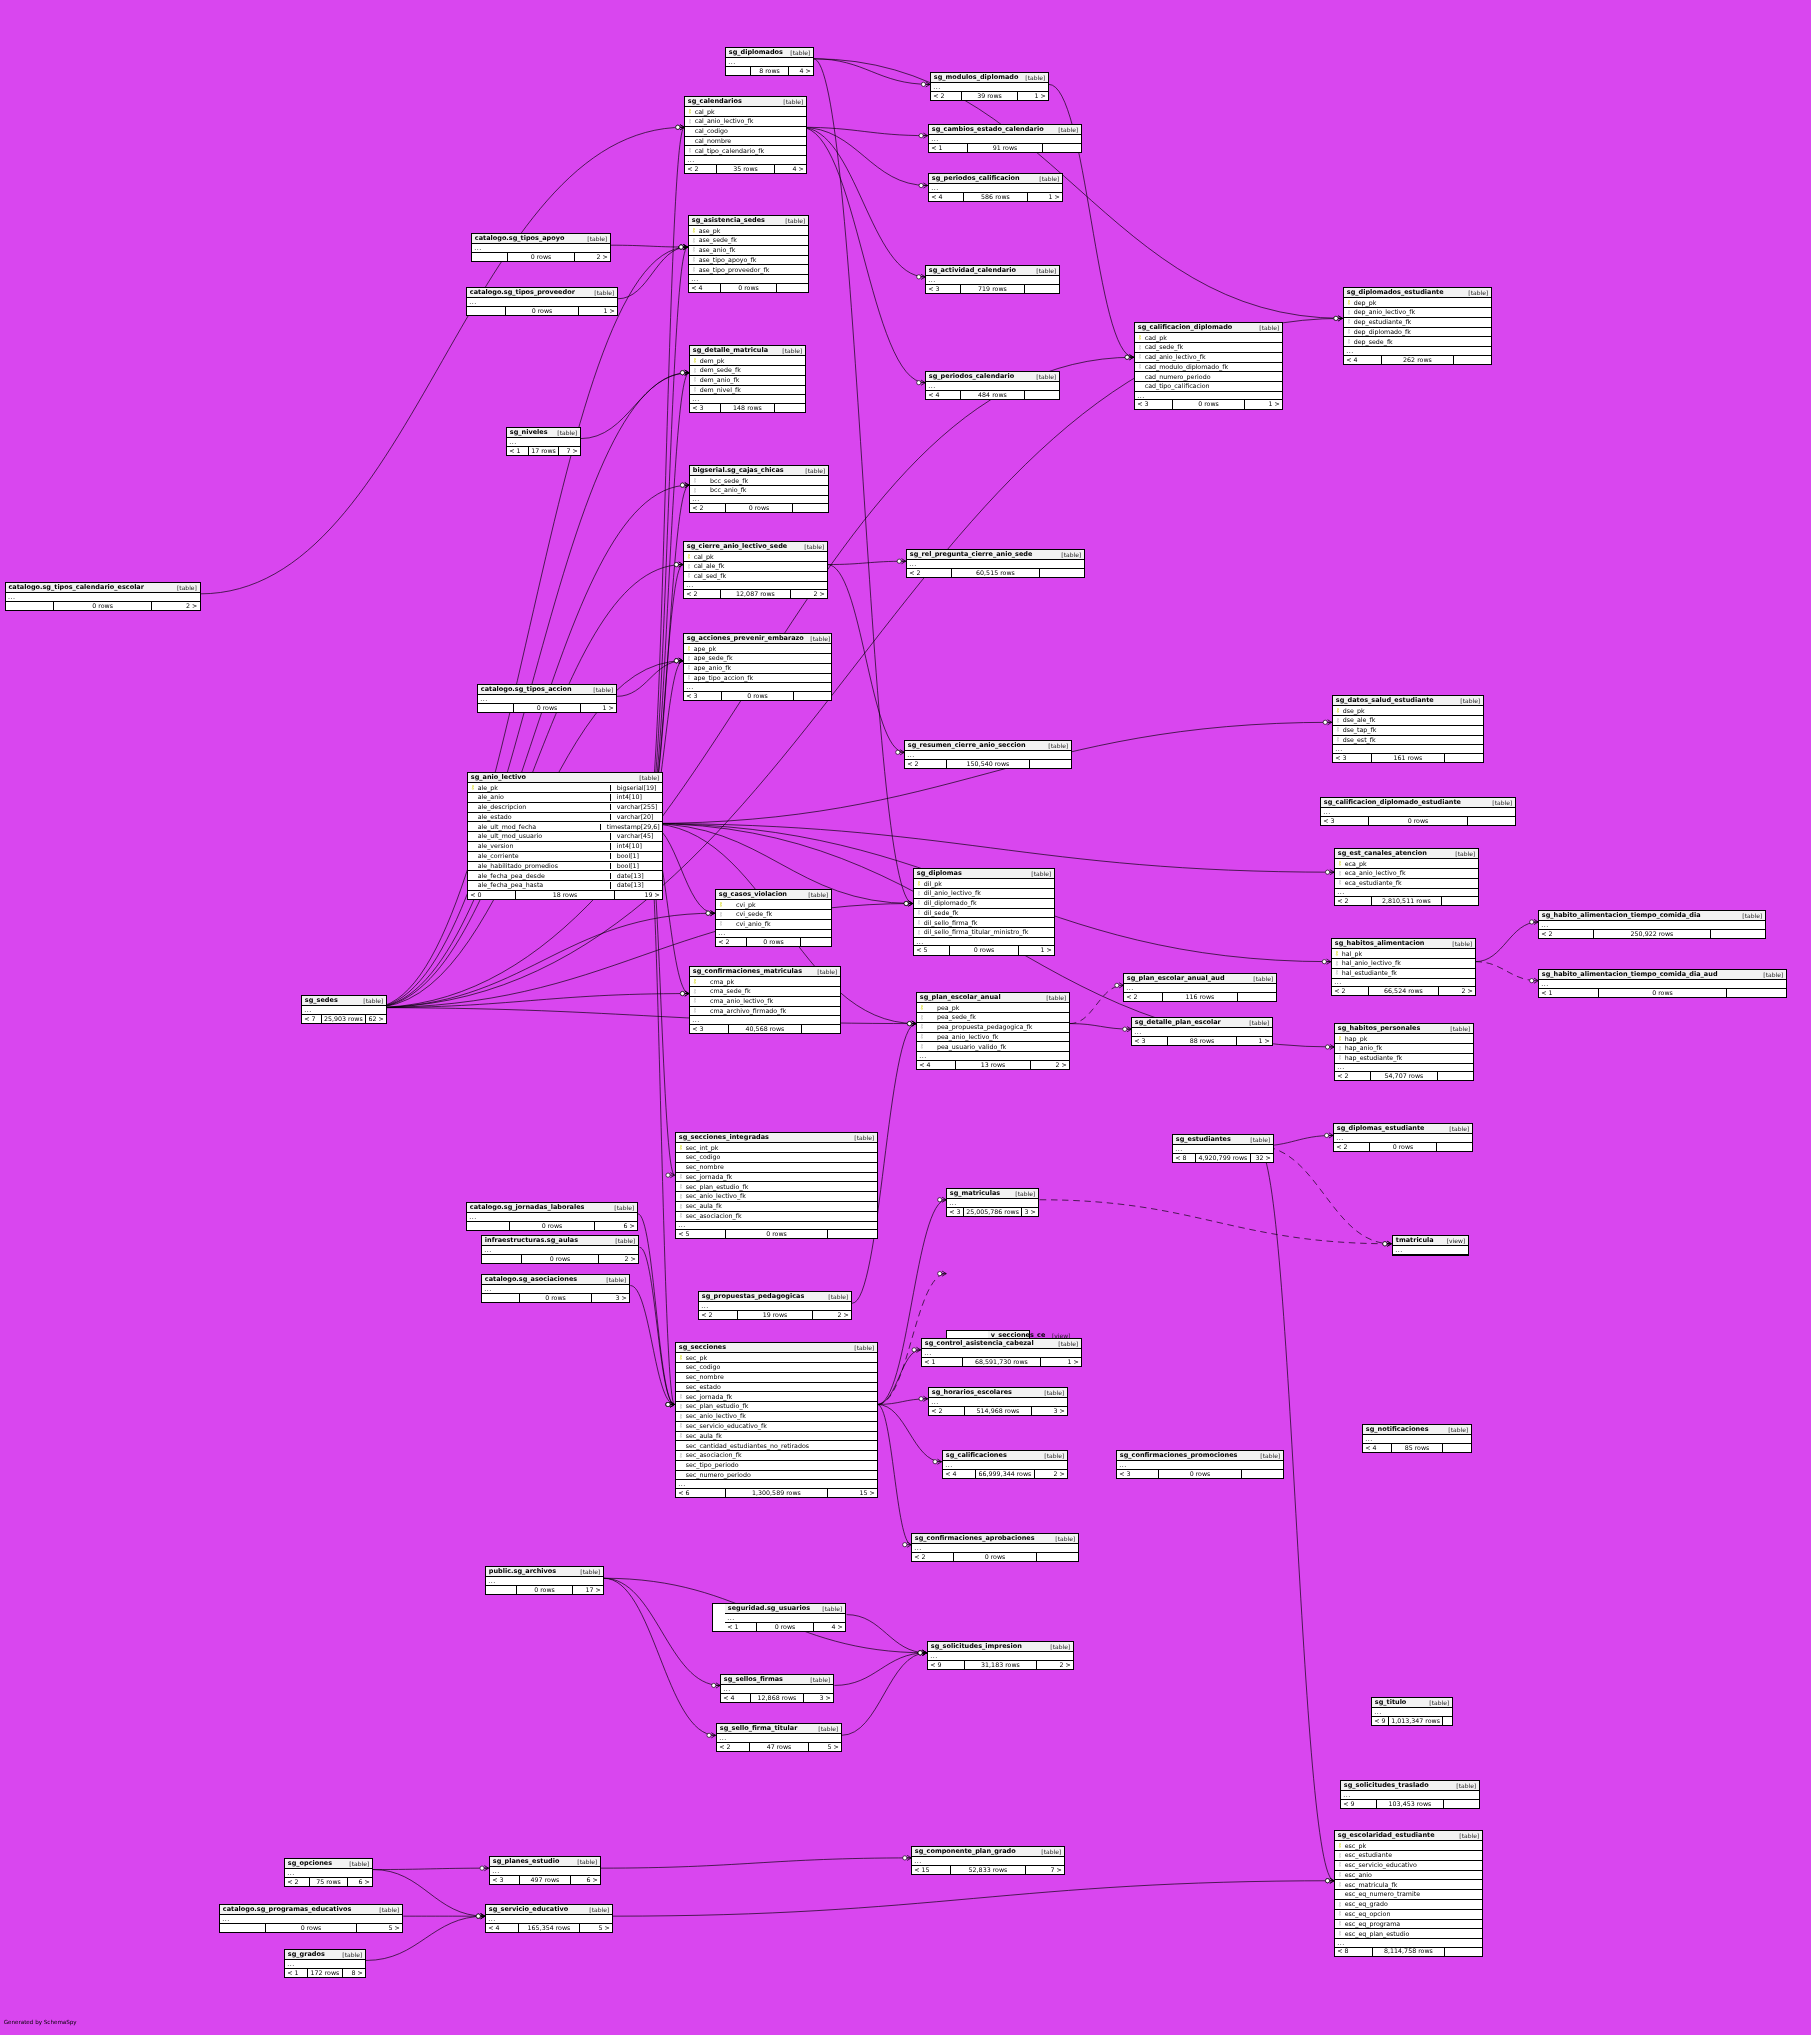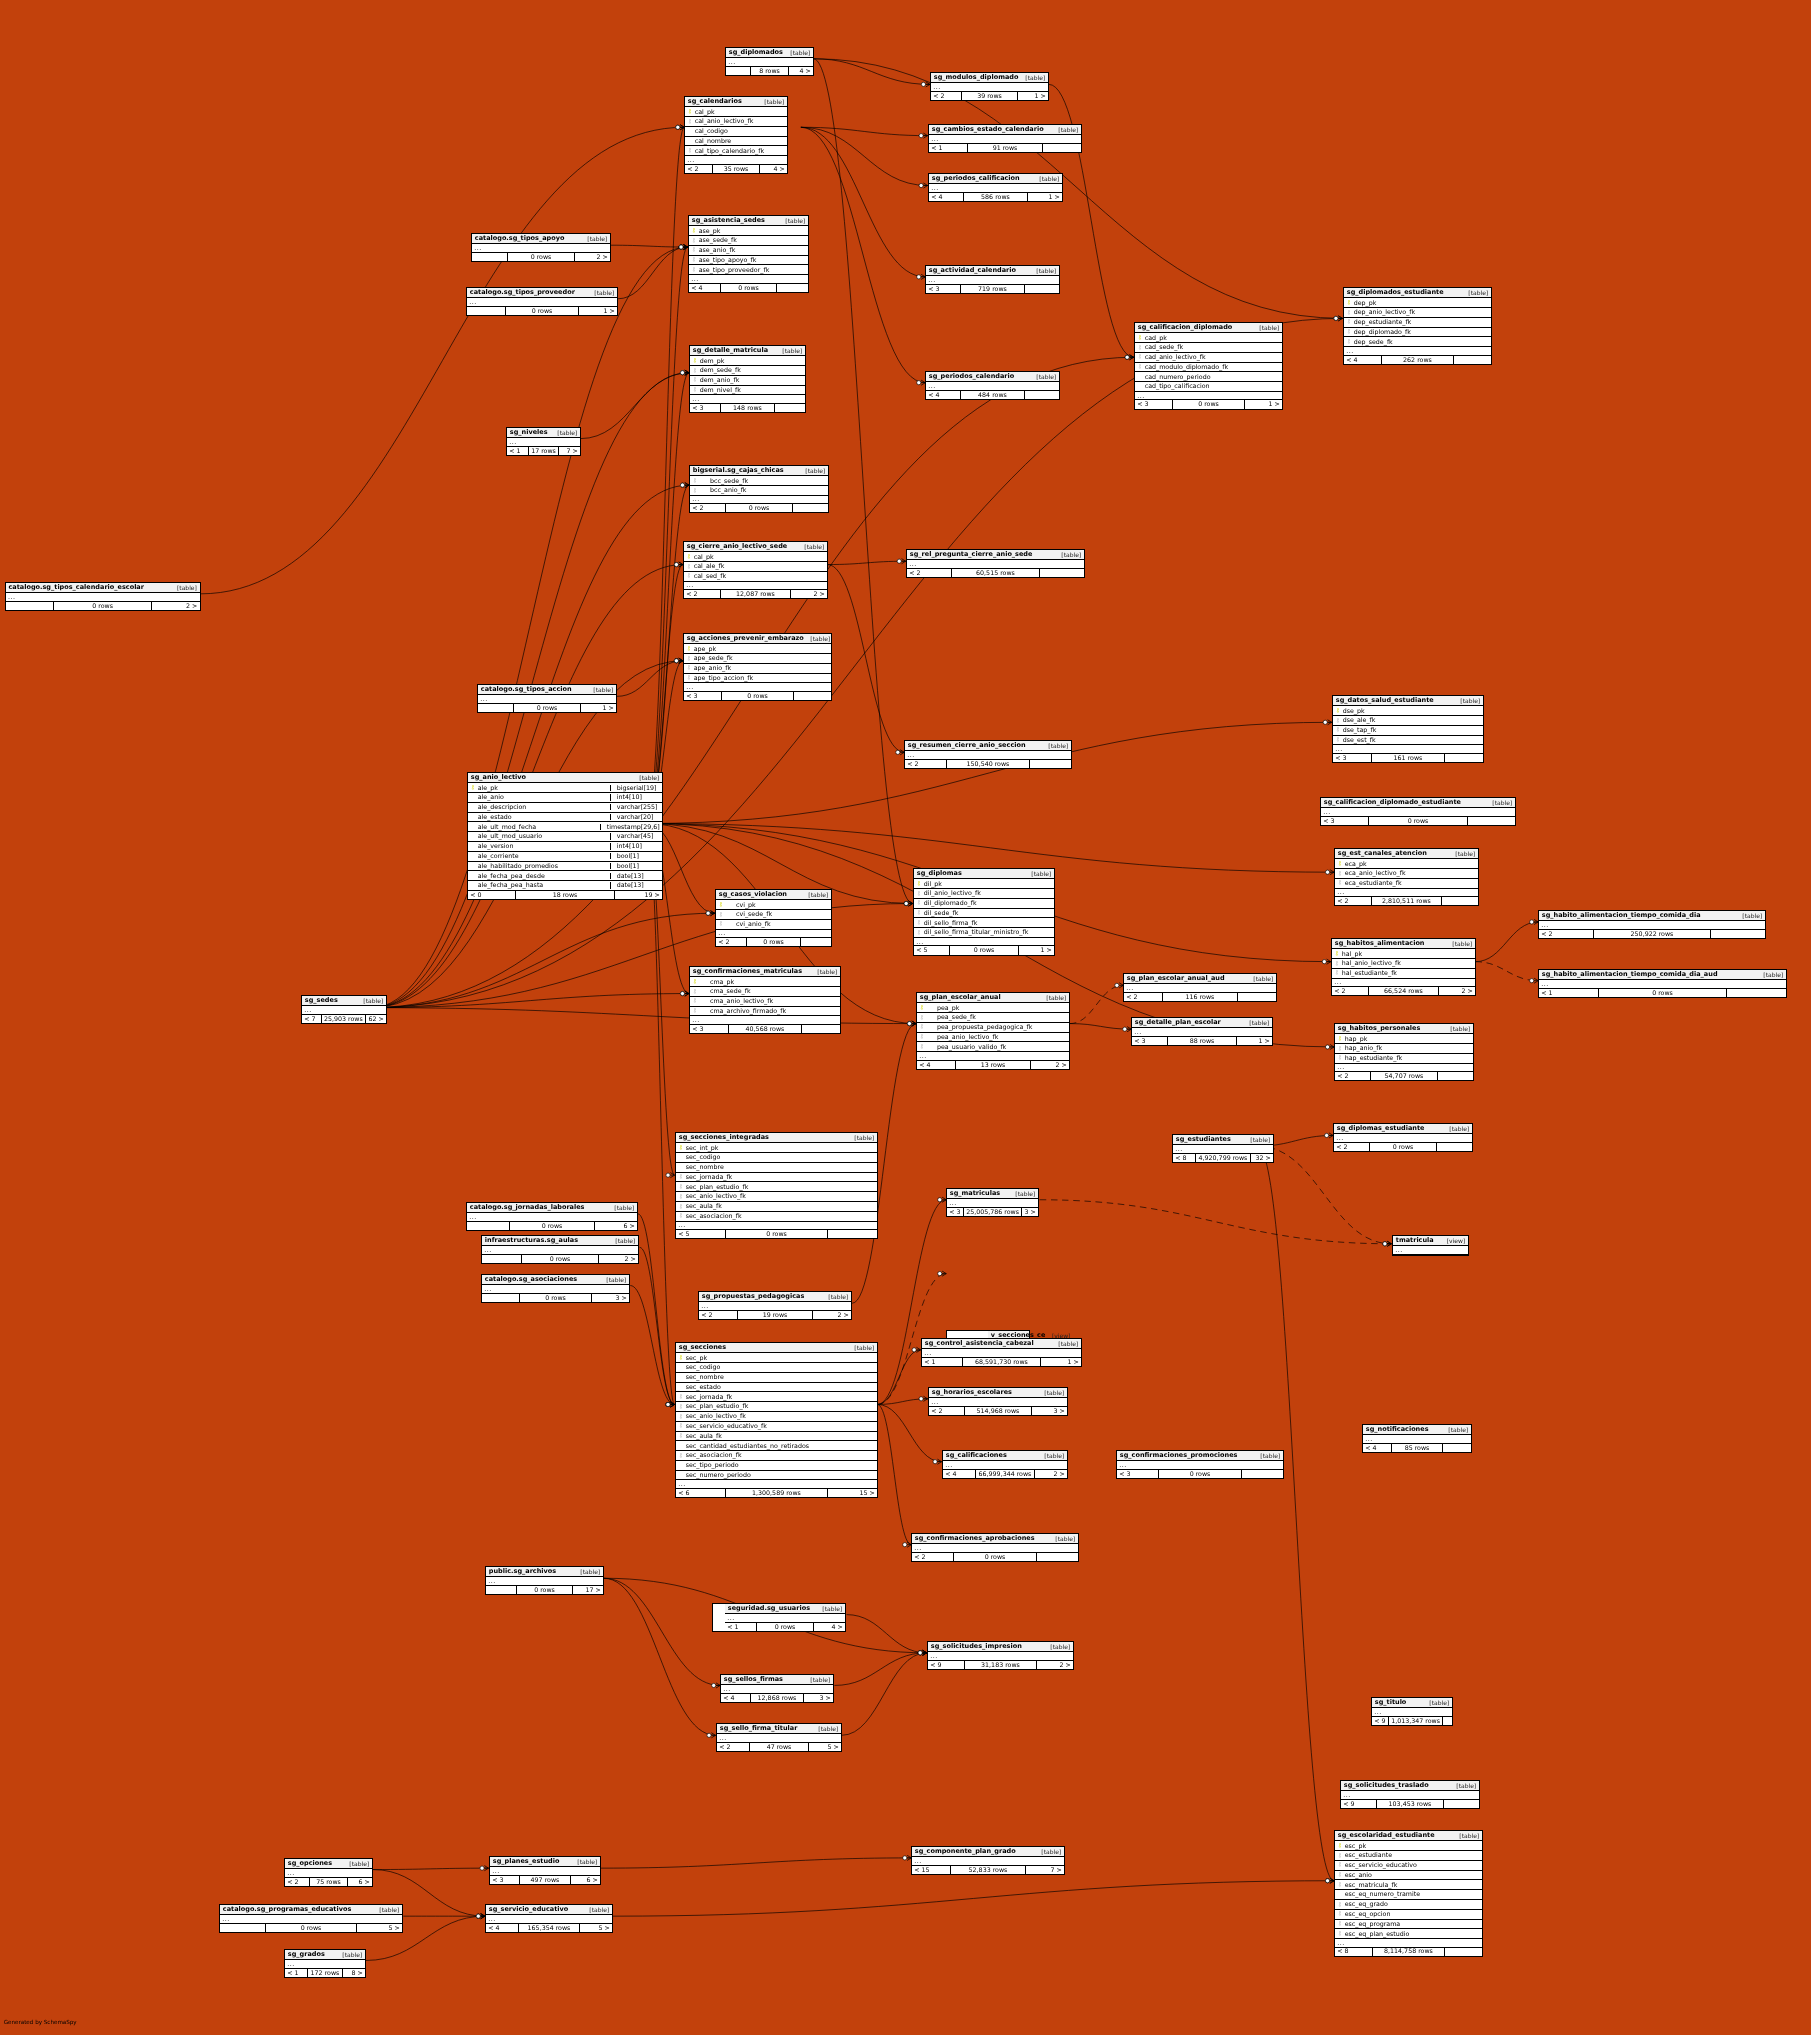--- a/index.html
+++ b/index.html
@@ -1,18 +1,18 @@
 <!DOCTYPE html>
 <html style="font-size:7.5px"><head>
 <meta charset="utf-8">
 <title>SchemaSpy Relationships Diagram</title>
 <style>
   html,body{margin:0;padding:0;background:#ffffff;}
   body{font-family:"DejaVu Sans","Liberation Sans",sans-serif;}
-  #canvas{position:relative;width:1811px;height:2035px;background:#c2410c;overflow:hidden;}
+  #canvas{position:relative;width:1811px;height:2035px;background:#d946ef;overflow:hidden;}
   svg#edges{position:absolute;left:0;top:0;width:1811px;height:2035px;pointer-events:none;}
   .tbl{position:absolute;border:0.9px solid #000;background:#fff;box-sizing:border-box;
        font-size:6.3px;line-height:1.0;}
   .tbl.thick{border-width:1.4px;margin-left:16px;}
   .thead{display:flex;justify-content:space-between;align-items:center;
          background:#f2f2f2;border-bottom:0.9px solid #000;padding:1.4px 2.8px;white-space:nowrap;}
   .tname{font-weight:bold;font-size:6.5px;color:#000;}
   .ttype{font-size:6px;color:#222;padding-left:6.5px;}
   .col{display:flex;align-items:center;border-bottom:0.5px solid #000;padding:0.9px 2.3px;white-space:nowrap;min-height:7px;}
   .col:last-child{border-bottom:0.9px solid #000;}
@@ -416,21 +416,21 @@
           <span class="tname">sg_modulos_diplomado</span>
           <span class="ttype">[table]</span>
         </div>
         <div class="ellipsis">...</div>
         <div class="foot">
           <div class="f-l">&lt; 2</div>
           <div class="f-c">39 rows</div>
           <div class="f-r">1 &gt;</div>
         </div>
       </div>
-      <div class="tbl" style="left: 684px; top: 96px; width: 104px;">
+      <div class="tbl" style="left: 684px; top: 96px; width: 123px;">
         <div class="thead">
           <span class="tname">sg_calendarios</span>
           <span class="ttype">[table]</span>
         </div>
         <div class="col">
           <span class="keyico pk">⚷</span>
           <span class="cname">cal_pk</span>
         </div>
         <div class="col">
           <span class="keyico fk">⚷</span>

